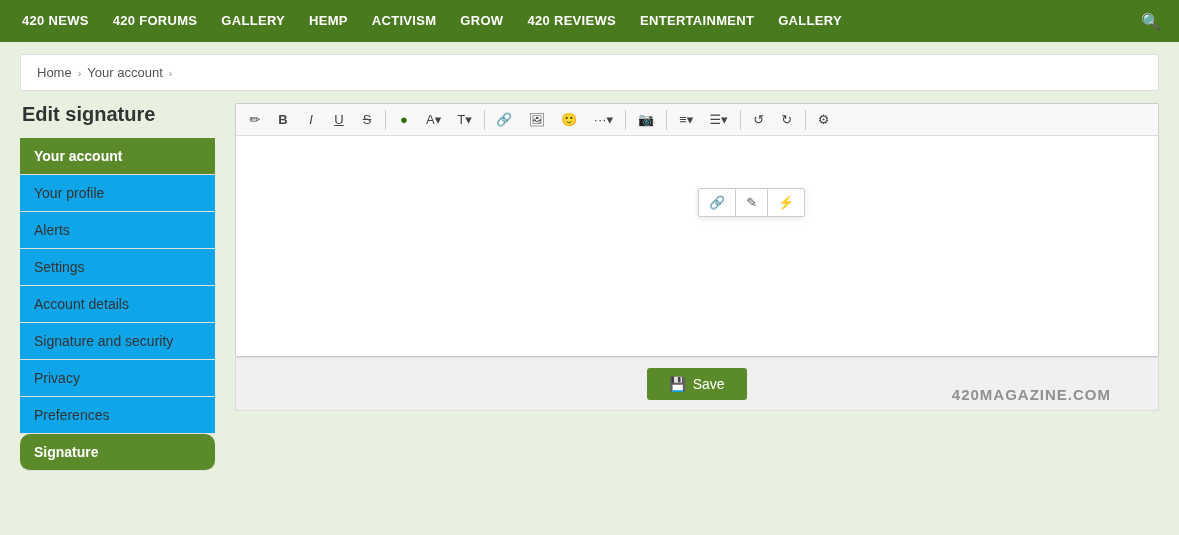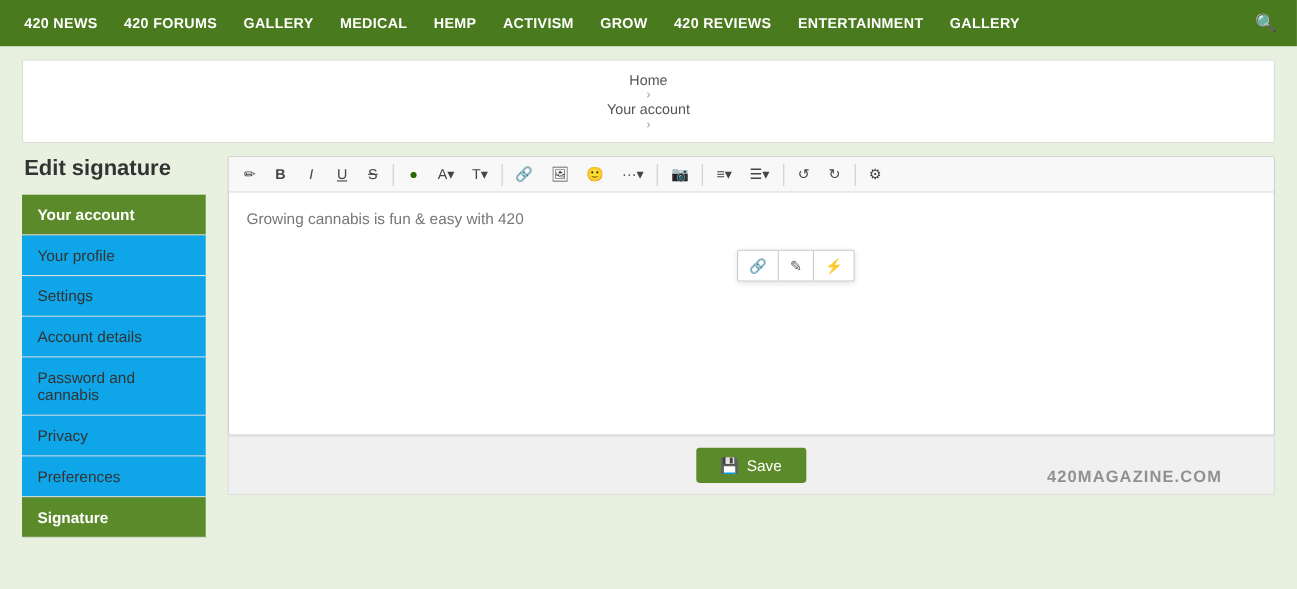--- a/index.html
+++ b/index.html
@@ -35,35 +35,34 @@
     
     .breadcrumb-bar {
       background: #fff;
       border: 1px solid #ddd;
       margin: 12px 20px;
       padding: 10px 16px;
       border-radius: 2px;
       display: flex;
       align-items: center;
       font-size: 13px;
-      flex-direction: column;
     }
     .breadcrumb-bar a { color: #555; text-decoration: none; }
     .breadcrumb-bar .sep { margin: 0 6px; color: #999; font-size: 11px; }
 
     
     .main-layout {
       display: flex;
       margin: 0 20px 20px 20px;
       gap: 0;
     }
 
     
     .sidebar {
-      width: 167px;
+      width: 195px;
       flex-shrink: 0;
       background: transparent;
     }
     .sidebar-title {
       font-size: 20px;
       font-weight: bold;
       color: #333;
       margin-bottom: 12px;
       padding-left: 2px;
     }
@@ -192,21 +191,20 @@
       position: relative;
     }
   </style>
 </head>
 <body>
 
 <nav class="top-nav">
   <a>420 NEWS</a>
   <a>420 FORUMS</a>
   <a>GALLERY</a>
-  <a>MEDICAL</a>
   <a>HEMP</a>
   <a>ACTIVISM</a>
   <a>GROW</a>
   <a>420 REVIEWS</a>
   <a>ENTERTAINMENT</a>
   <a>GALLERY</a>
   <span class="search-icon-nav">🔍</span>
 </nav>
 
 <div class="breadcrumb-bar">
@@ -215,26 +213,27 @@
   <a>Your account</a>
   <span class="sep">›</span>
 </div>
 
 <div class="main-layout">
 
   <div class="sidebar">
     <div class="sidebar-title">Edit signature</div>
     <a class="sidebar-item active">Your account</a>
     <a class="sidebar-item">Your profile</a>
+    <a class="sidebar-item">Alerts</a>
     <a class="sidebar-item">Settings</a>
     <a class="sidebar-item">Account details</a>
-    <a class="sidebar-item">Password and cannabis</a>
+    <a class="sidebar-item">Signature and security</a>
     <a class="sidebar-item">Privacy</a>
     <a class="sidebar-item">Preferences</a>
-    <a class="sidebar-item" style="background:#5a8a2a;color:#fff;font-weight:bold;">Signature</a>
+    <a class="sidebar-item" style="background:#5a8a2a;color:#fff;font-weight:bold;border-radius:10px;">Signature</a>
   </div>
 
   <div class="content-area">
     <div class="editor-wrapper">
 
       <div class="editor-toolbar">
         <button class="toolbar-btn">✏</button>
         <button class="toolbar-btn" style="font-weight:bold;">B</button>
         <button class="toolbar-btn" style="font-style:italic;">I</button>
         <button class="toolbar-btn" style="text-decoration:underline;">U</button>
@@ -254,21 +253,20 @@
         <button class="toolbar-btn">≡▾</button>
         <button class="toolbar-btn">☰▾</button>
         <div class="toolbar-sep"></div>
         <button class="toolbar-btn">↺</button>
         <button class="toolbar-btn">↻</button>
         <div class="toolbar-sep"></div>
         <button class="toolbar-btn">⚙</button>
       </div>
 
       <div class="editor-body">
-        <span class="editor-text">Growing cannabis is fun &amp; easy with 420</span>
         
         <div class="editor-popup">
           <button class="popup-btn">🔗</button>
           <button class="popup-btn">✎</button>
           <button class="popup-btn">⚡</button>
         </div>
       </div>
     </div>
 
     <div class="footer-container">

